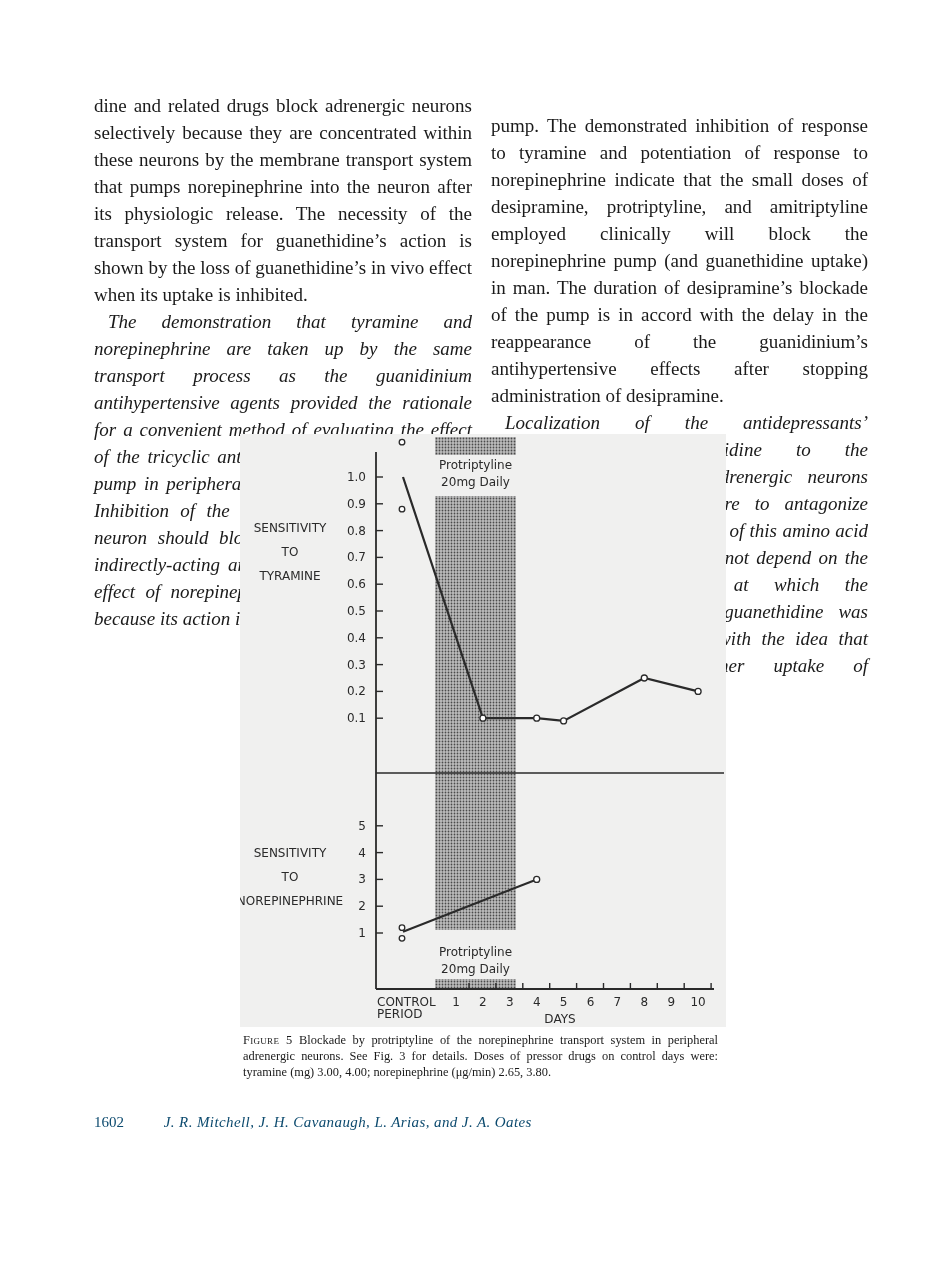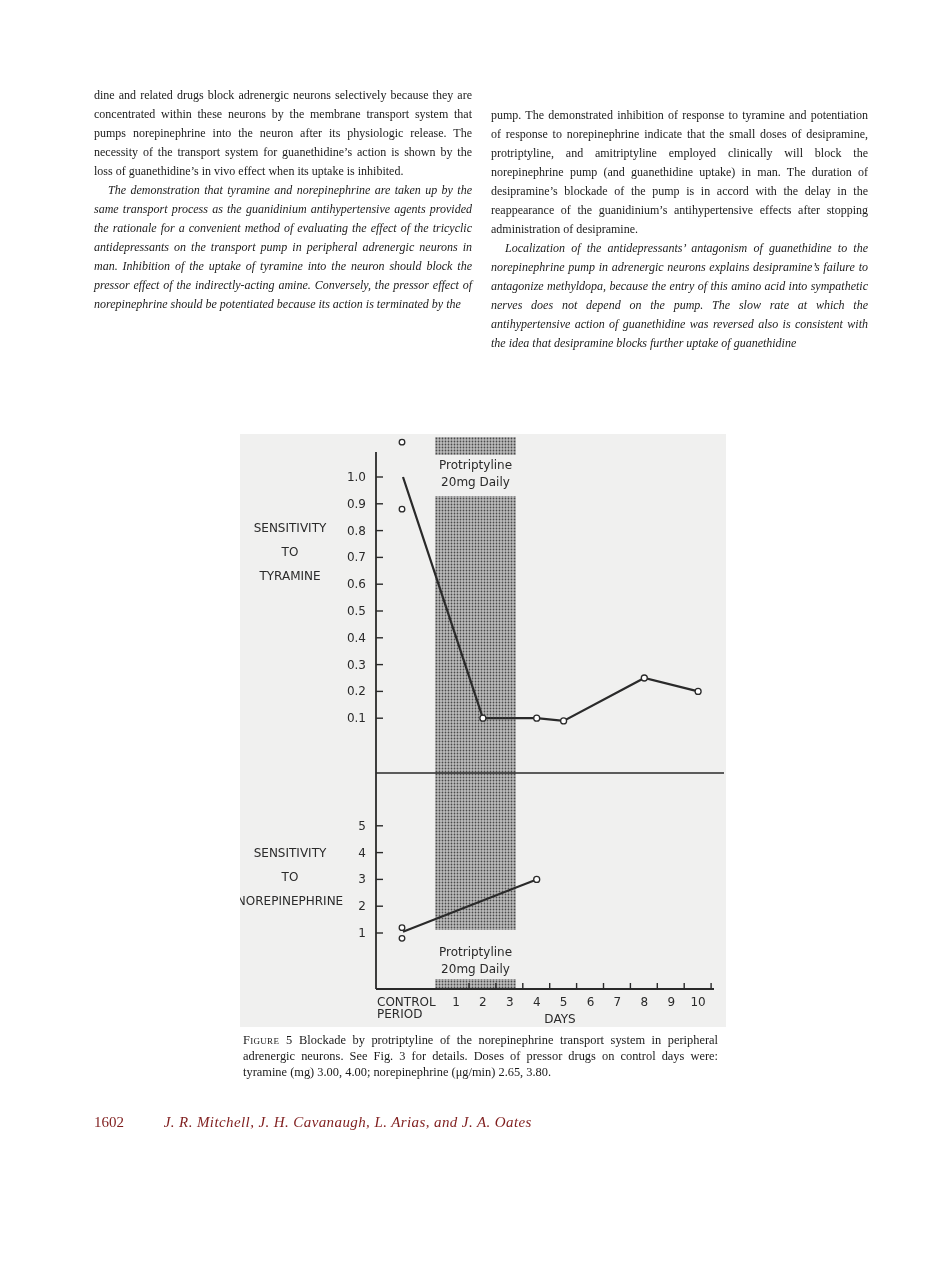--- a/index.html
+++ b/index.html
@@ -1,44 +1,44 @@
 <!DOCTYPE html>
 <html><head>
 <meta charset="utf-8">
 <style>
   html, body { margin: 0; padding: 0; }
   body {
     width: 936px; height: 1261px; background: #ffffff; position: relative; overflow: hidden;
     font-family: "DejaVu Serif", "Liberation Serif", serif; color: #1a1a1a;
   }
   .col {
-    position: absolute; top: 86px; width: 378px;
+    position: absolute; top: 92px; width: 378px;
     font-family: "Liberation Serif", "DejaVu Serif", serif;
-    font-size: 12px; line-height: 19px; text-align: justify;
+    font-size: 19px; line-height: 27px; text-align: justify;
   }
   .col p { margin: 0; }
   .col p.indent { text-indent: 14px; font-style: italic; }
   #col-left { left: 94px; }
   #col-right { left: 491px; width: 377px; margin-top: 20px; }
   #figure {
     position: absolute; left: 240px; top: 434px; width: 486px; height: 593px;
     background: #f0f0ef;
   }
   #figure svg { position: absolute; left: 0; top: 0; }
   .lbl { font-family: "DejaVu Sans", "Liberation Sans", sans-serif; font-size: 12px; fill: #2a2a2a; }
   .tick-lbl { font-family: "DejaVu Sans", "Liberation Sans", sans-serif; font-size: 12px; fill: #2a2a2a; }
   #caption {
     position: absolute; left: 243px; top: 1032px; width: 475px;
     font-family: "Liberation Serif", "DejaVu Serif", serif; font-size: 12.4px; line-height: 16px;
     text-align: justify; color: #1a1a1a;
   }
   #caption .fig-label { font-variant: small-caps; letter-spacing: 0.3px; }
   #footer {
     position: absolute; left: 94px; top: 1114px;
-    font-family: "Liberation Serif", "DejaVu Serif", serif; font-size: 15px; color: #7f1d1d;
+    font-family: "Liberation Serif", "DejaVu Serif", serif; font-size: 15px; color: #0c4a6e;
   }
   #footer .page-num { display: inline-block; width: 66px; }
   #footer .authors { font-style: italic; letter-spacing: 0.4px; }
 </style>
 </head>
 <body>
 
 <div id="col-left" class="col">
     <p>dine and related drugs block adrenergic neurons selectively because they are concentrated within these neurons by the membrane transport system that pumps norepinephrine into the neuron after its physiologic release. The necessity of the transport system for guanethidine’s action is shown by the loss of guanethidine’s in vivo effect when its uptake is inhibited.</p>
     <p class="indent">The demonstration that tyramine and norepinephrine are taken up by the same transport process as the guanidinium antihypertensive agents provided the rationale for a convenient method of evaluating the effect of the tricyclic antidepressants on the transport pump in peripheral adrenergic neurons in man. Inhibition of the uptake of tyramine into the neuron should block the pressor effect of the indirectly-acting amine. Conversely, the pressor effect of norepinephrine should be potentiated because its action is terminated by the</p>

